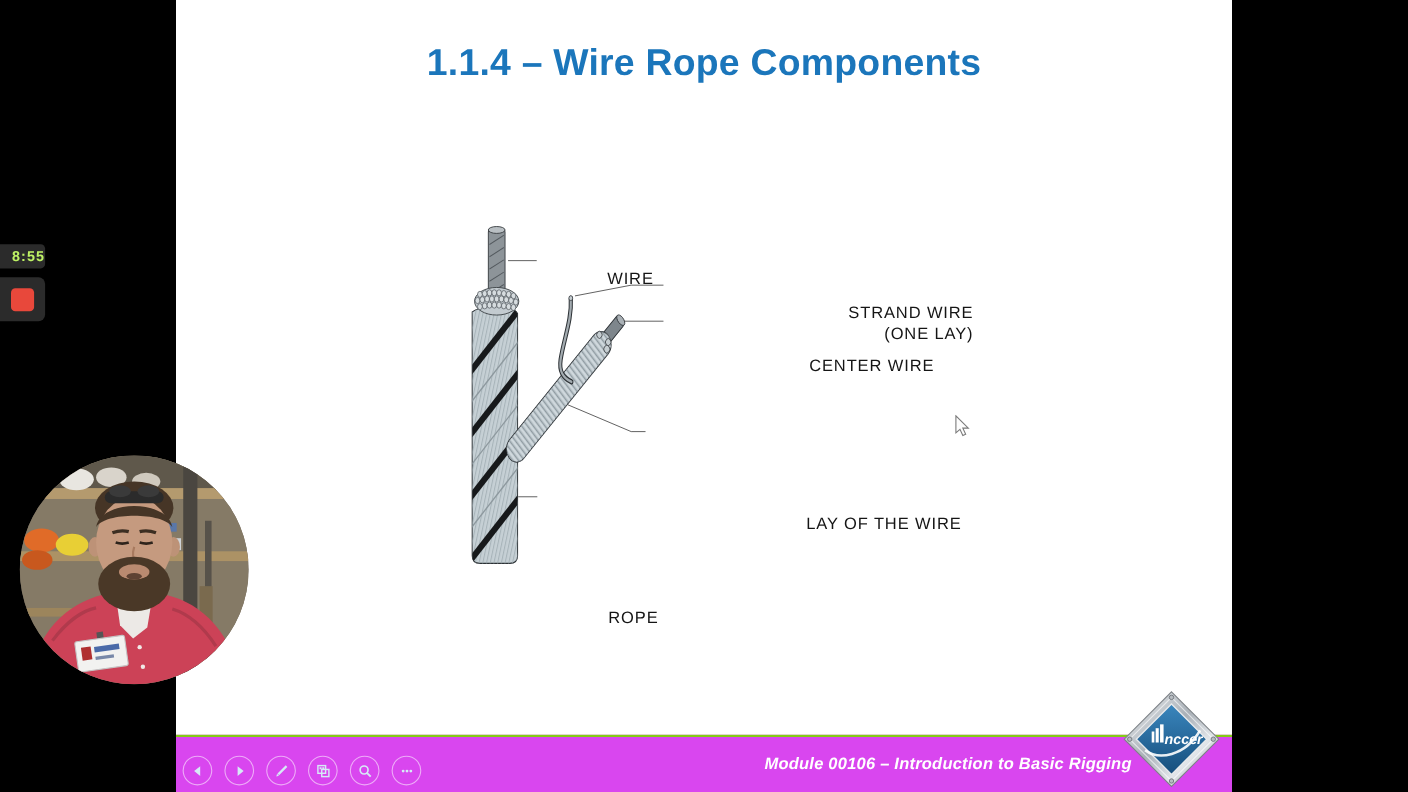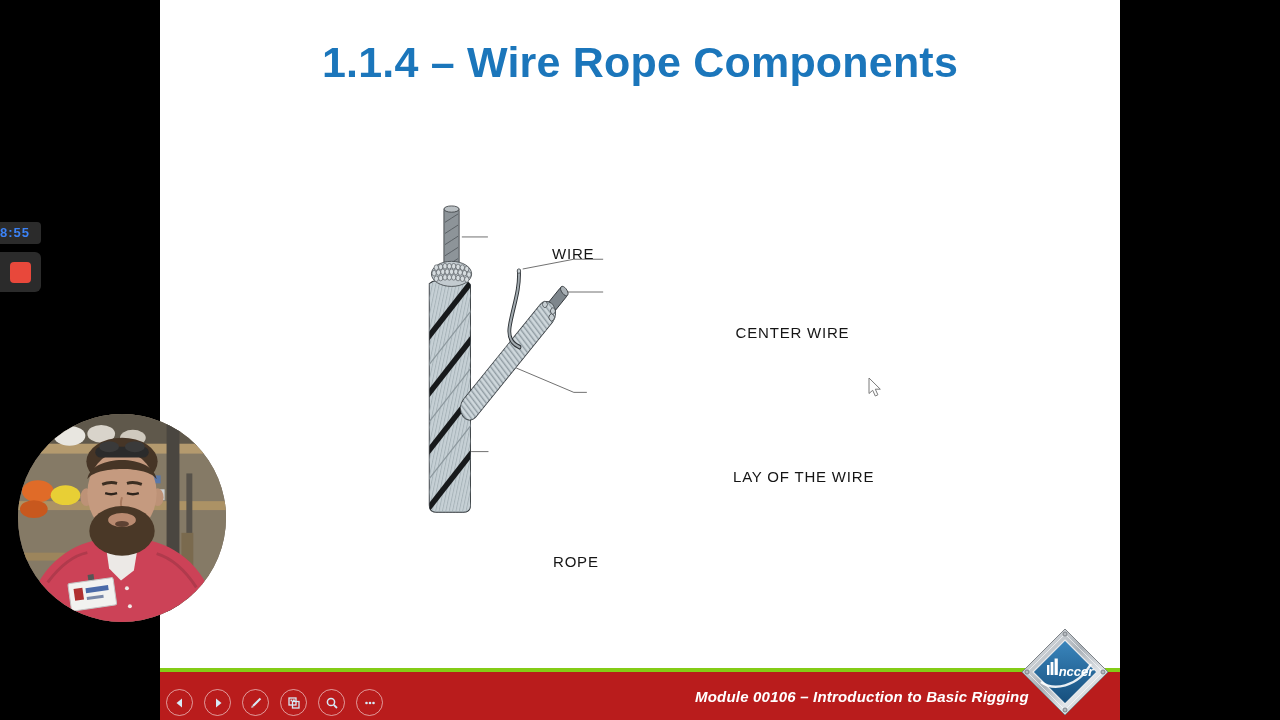--- a/index.html
+++ b/index.html
@@ -1,38 +1,38 @@
 <!DOCTYPE html>
 <html><head>
 <meta charset="utf-8">
 <style>
   html,body{margin:0;padding:0;background:#000;}
   #stage{position:relative;width:1280px;height:720px;background:#000;overflow:hidden;
          font-family:"Liberation Sans",sans-serif;}
   
   .slide{position:absolute;left:160px;top:0;width:960px;height:720px;background:#ffffff;}
   .slide-title{position:absolute;left:0;top:38px;width:100%;text-align:center;
-               font-size:43px;font-weight:bold;color:#1b76bb;letter-spacing:.2px;}
+               font-size:34px;font-weight:bold;color:#1b76bb;letter-spacing:.2px;}
   .slide-body{position:absolute;left:45px;top:102px;width:880px;font-size:28px;
               line-height:35px;color:#1a1a1a;}
   
   .dlabel{position:absolute;font-size:15px;color:#151515;letter-spacing:.8px;line-height:19px;white-space:nowrap;}
   .dlabel.right{text-align:right;}
   
   .footer-bar{position:absolute;left:0;bottom:0;width:960px;height:52px;box-sizing:border-box;
-              background:#b91c1c;border-top:4px solid #84cc16;}
+              background:#d946ef;border-top:2px solid #84cc16;}
   .navbtn{position:absolute;width:27px;height:27px;border-radius:50%;
           border:1.5px solid rgba(255,255,255,.55);box-sizing:border-box;
           display:flex;align-items:center;justify-content:center;background:transparent;padding:0;cursor:pointer;}
   .footer-text{position:absolute;left:535px;top:16px;font-size:15px;font-weight:bold;
                font-style:italic;color:#ffffff;letter-spacing:.2px;}
   
   .rec-time{position:absolute;left:0;top:222px;width:41px;height:22px;background:#2b2b2b;
-            border-radius:0 4px 4px 0;color:#3b82f6;font-size:13px;font-weight:bold;
-            text-align:left;line-height:22px;letter-spacing:1px;}
+            border-radius:0 4px 4px 0;color:#bef264;font-size:13px;font-weight:bold;
+            text-align:right;line-height:22px;letter-spacing:1px;}
   .rec-stopbox{position:absolute;left:0;top:252px;width:41px;height:40px;background:#2b2b2b;
                border-radius:0 6px 6px 0;display:flex;align-items:center;justify-content:center;}
   .rec-stop{width:21px;height:21px;background:#e8483b;border-radius:4px;border:none;cursor:pointer;padding:0;}
   
   .webcam{position:absolute;left:18px;top:414px;width:208px;height:208px;border-radius:50%;
           overflow:hidden;background:#6e6355;}
   
   .logo{position:absolute;left:859px;top:626px;width:92px;height:92px;}
   
   .cursor{position:absolute;left:708px;top:377px;}
@@ -150,20 +150,24 @@
         <path d="M497,253 H545"></path>
         <path d="M609,299 L703,285 H757"></path>
         <path d="M691,332 H757"></path>
         <path d="M597,441 L703,476 H727"></path>
         <path d="M514,561 H546"></path>
       </g>
       </svg>
     </svg>
 
     <div class="dlabel" style="left:392px;top:244px;">WIRE</div>
+    <div class="dlabel right" style="left:540px;top:275px;width:185px;">
+      <div>STRAND WIRE</div>
+      <div>(ONE LAY)</div>
+    </div>
     <div class="dlabel right" style="left:540px;top:323px;width:185px;text-align:center;">CENTER WIRE</div>
     <div class="dlabel" style="left:573px;top:467px;">LAY OF THE WIRE</div>
     <div class="dlabel" style="left:393px;top:552px;">ROPE</div>
 
     <div class="footer-bar">
       <button class="navbtn" style="left:6px;top:17px;" title="">
         <svg width="14" height="14" viewBox="0 0 14 14">
           <polygon points="9,2.5 3.5,7 9,11.5" fill="#d6eaf6"></polygon>
           </svg>
       </button>

